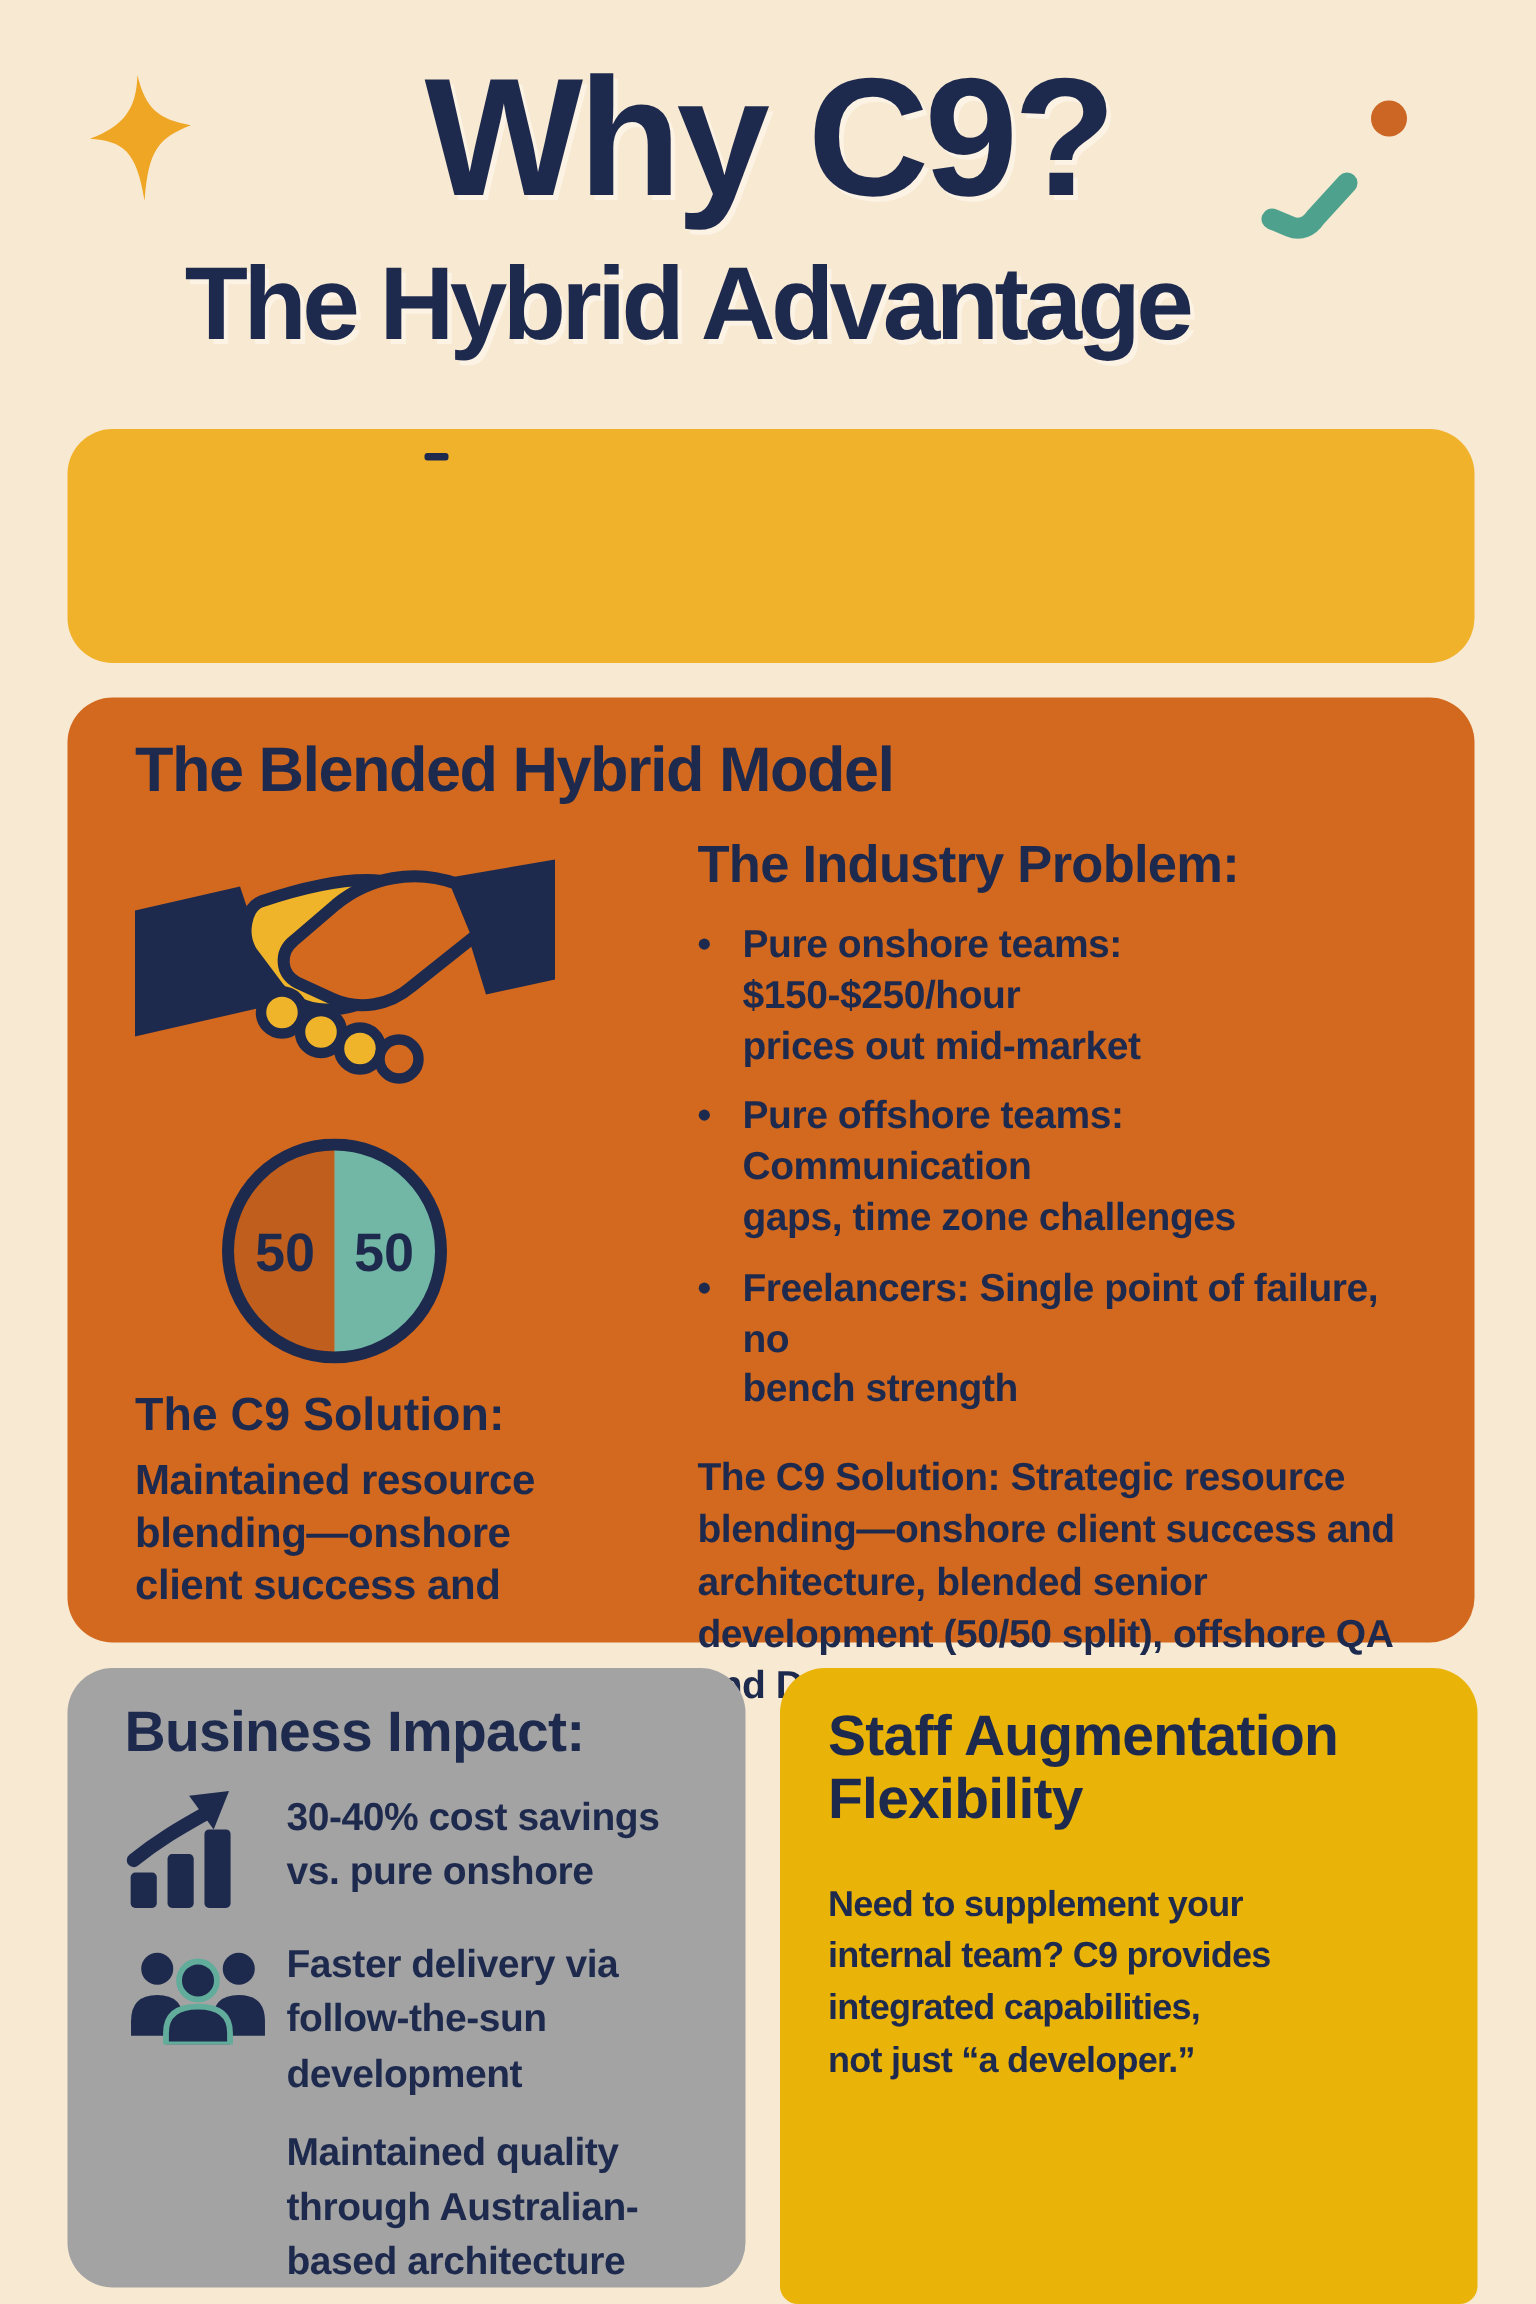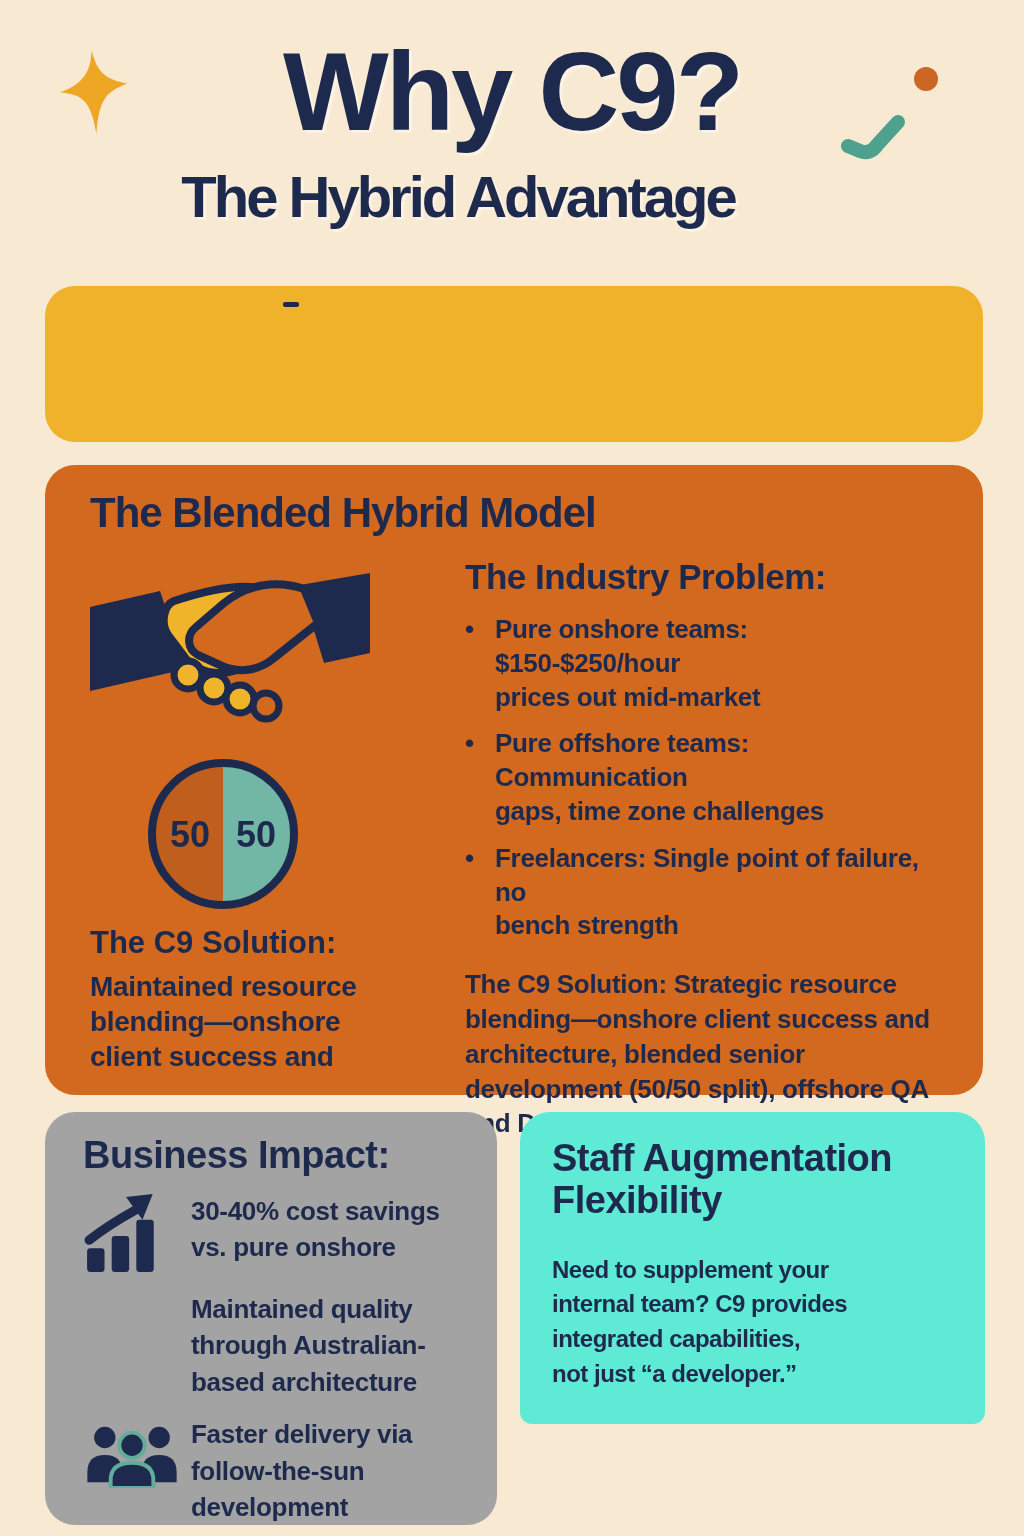--- a/index.html
+++ b/index.html
@@ -11,21 +11,21 @@
   }
   .abs{position:absolute;}
   
   .h1{
     left:0;top:36px;width:1024px;text-align:center;
     font-size:112px;font-weight:bold;letter-spacing:-3px;line-height:1;
     text-shadow:3px 3px 0 rgba(255,252,242,.55);
   }
   .h2{
     left:0;top:168px;width:916px;text-align:center;
-    font-size:58px;font-weight:bold;letter-spacing:-3px;line-height:1;
+    font-size:69px;font-weight:bold;letter-spacing:-3px;line-height:1;
     text-shadow:3px 3px 0 rgba(255,252,242,.55);
   }
   .sparkle{left:56px;top:50px;}
   .accent-dot{left:908px;top:61px;}
   .squiggle{left:840px;top:108px;}
   
   .banner{
     left:45px;top:286px;width:938px;height:156px;
     background:#f1b22b;border-radius:30px;
   }
@@ -57,22 +57,22 @@
     left:45px;top:1112px;width:452px;height:413px;
     background:#a3a3a3;border-radius:30px;
     padding:22px 18px 0 38px;box-sizing:border-box;
   }
   .impact-h{font-size:38px;font-weight:bold;letter-spacing:-.5px;}
   .impact-row{display:flex;margin-top:16px;}
   .impact-ico{width:108px;flex:0 0 108px;display:flex;justify-content:flex-start;}
   .impact-txt{font-size:26px;font-weight:bold;line-height:1.4;white-space:pre-line;letter-spacing:-.3px;}
   
   .staff{
-    left:520px;top:1112px;width:465px;height:312px;
-    background:#5eead4;border-radius:30px 30px 12px 12px;
+    left:520px;top:1112px;width:465px;height:424px;
+    background:#eab308;border-radius:30px 30px 12px 12px;
     padding:26px 16px 0 32px;box-sizing:border-box;
   }
   .staff-h{font-size:38px;font-weight:bold;line-height:1.1;letter-spacing:-.5px;white-space:pre-line;}
   .staff-p{margin-top:31px;font-size:24px;font-weight:bold;line-height:1.45;letter-spacing:-.5px;white-space:pre-line;}
 </style>
 </head>
 <body>
 
 <div>
 
@@ -153,39 +153,39 @@
           <rect x="28" y="42" width="17" height="35" rx="3" fill="#1e2a4d"></rect>
           <rect x="52" y="26" width="17" height="51" rx="3" fill="#1e2a4d"></rect>
           <path d="M6 46 C22 33 36 25 52 16" fill="none" stroke="#1e2a4d" stroke-width="9" stroke-linecap="round"></path>
           <polygon points="42,4 68,1 58,26" fill="#1e2a4d"></polygon>
         </svg>
       </div>
       <div class="impact-txt">30-40% cost savings
 vs. pure onshore</div>
     </div>
     <div class="impact-row">
-      <div class="impact-ico"></div>
-      <div class="impact-txt">Maintained quality
-through Australian-
-based architecture</div>
-    </div>
-    <div class="impact-row">
       <div class="impact-ico">
         <svg width="98" height="66" viewBox="0 0 100 68" style="margin-top:6px;">
           <circle cx="22" cy="16" r="11" fill="#1e2a4d"></circle>
           <path d="M4 62 L4 52 Q4 34 22 34 Q40 34 40 52 L40 62 Z" fill="#1e2a4d"></path>
           <circle cx="78" cy="16" r="11" fill="#1e2a4d"></circle>
           <path d="M60 62 L60 52 Q60 34 78 34 Q96 34 96 52 L96 62 Z" fill="#1e2a4d"></path>
           <circle cx="50" cy="24" r="13" fill="#1e2a4d" stroke="#62ac9b" stroke-width="4"></circle>
           <path d="M28 68 L28 60 Q28 42 50 42 Q72 42 72 60 L72 68 Z" fill="#1e2a4d" stroke="#62ac9b" stroke-width="4"></path>
         </svg>
       </div>
       <div class="impact-txt">Faster delivery via
 follow-the-sun
 development</div>
+    </div>
+    <div class="impact-row">
+      <div class="impact-ico"></div>
+      <div class="impact-txt">Maintained quality
+through Australian-
+based architecture</div>
     </div>
   </section>
 
   <section class="abs staff">
     <div class="staff-h">Staff Augmentation
 Flexibility</div>
     <div class="staff-p">Need to supplement your
 internal team? C9 provides
 integrated capabilities,
 not just “a developer.”</div>

